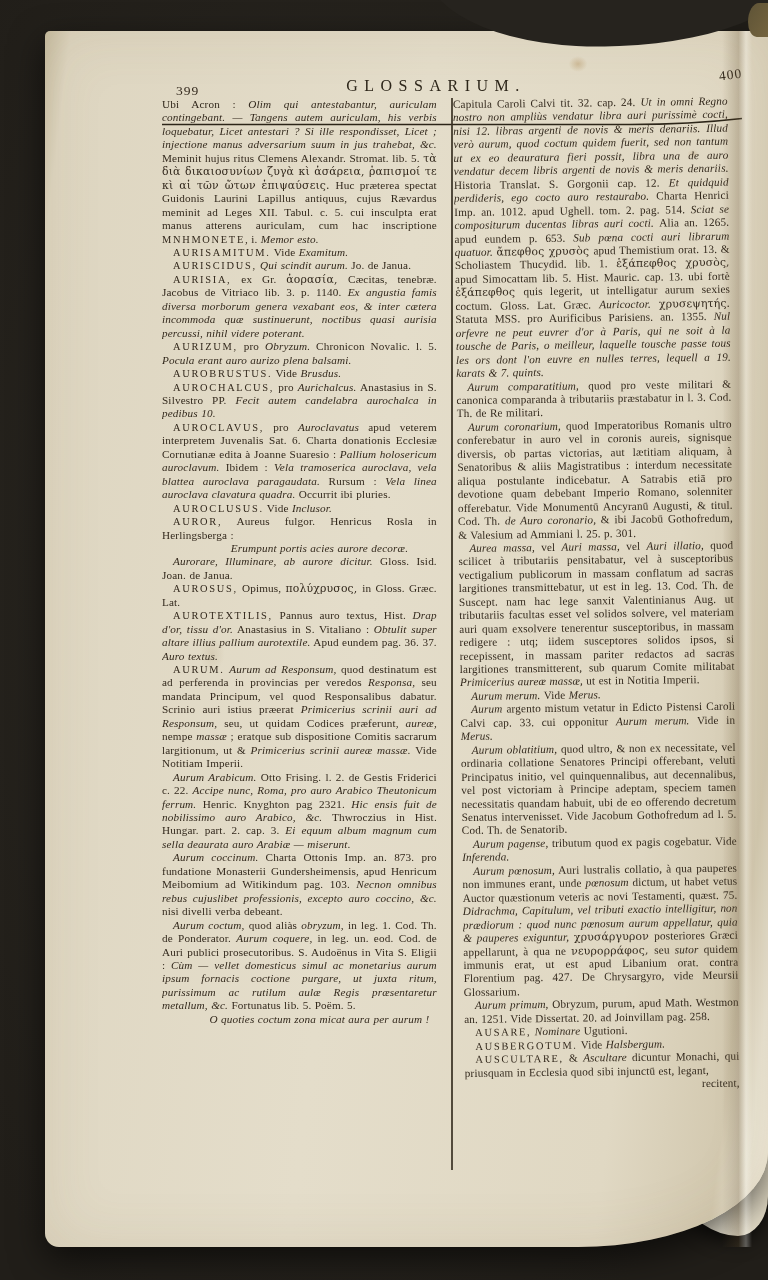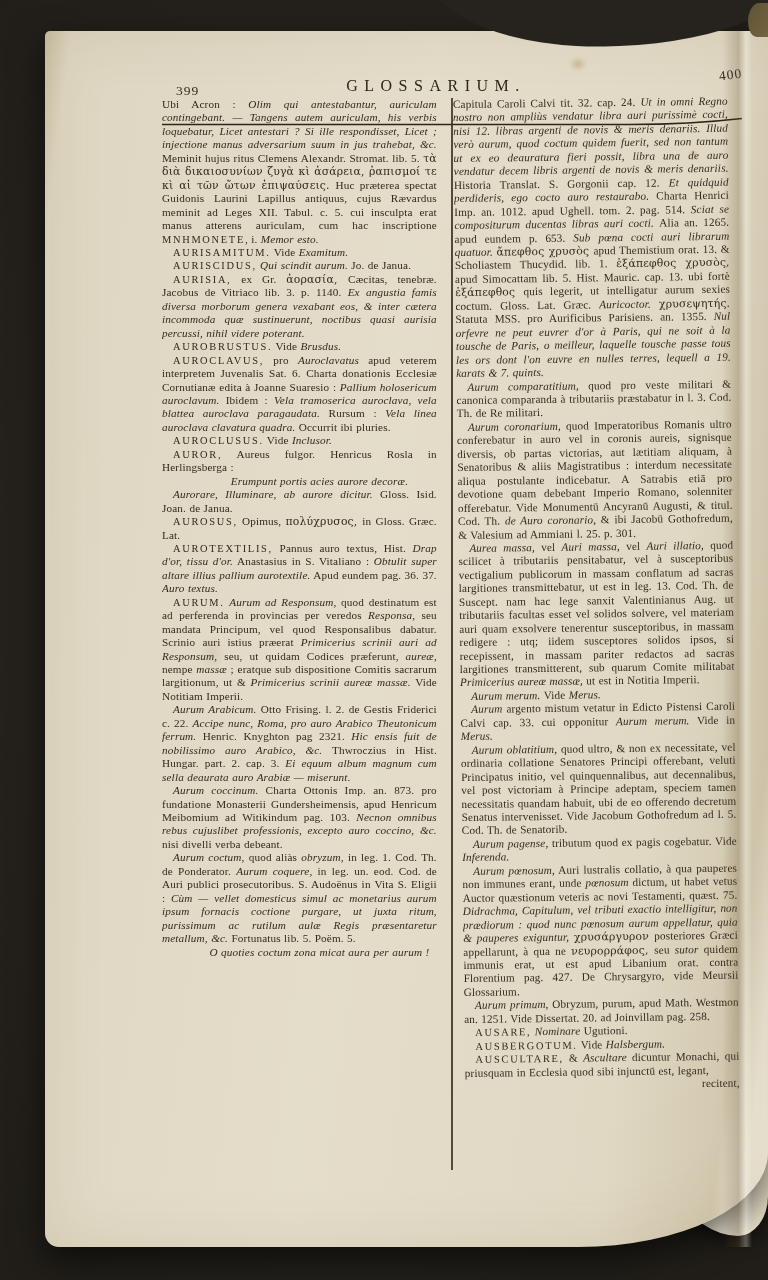--- a/index.html
+++ b/index.html
@@ -84,21 +84,23 @@
     <svg class="head-rule" width="581" height="10" viewBox="0 0 581 10">
       <path d="M0,7.5 L468,7.5 Q528,7.5 580,1.5" fill="none" stroke="#2c2518" stroke-width="1.7"></path>
     </svg>
 
     <div class="textblock">
       <div class="col">
           <p class="para cont"><span class="r">Ubi Acron : </span><span class="i">Olim qui antestabantur, auriculam contingebant. — Tangens autem auriculam, his verbis loquebatur, Licet antestari ? Si ille respondisset, Licet ; injectione manus adversarium suum in jus trahebat, &amp;c. </span><span class="r">Meminit hujus ritus Clemens Alexandr. Stromat. lib. 5. </span><span class="g">τὰ διὰ δικαιοσυνίων ζυγὰ κὶ ἀσάρεια, ῥαπισμοί τε κὶ αἱ τῶν ὤτων ἐπιψαύσεις. </span><span class="r">Huc præterea spectat Guidonis Laurini Lapillus antiquus, cujus Rævardus meminit ad Leges XII. Tabul. c. 5. cui insculpta erat manus atterens auriculam, cum hac inscriptione </span><span class="sc">MNHMONETE</span><span class="r">, i. </span><span class="i">Memor esto.</span></p>
           <p class="para entry"><span class="sc">AURISAMITUM.</span><span class="r"> Vide </span><span class="i">Examitum.</span></p>
           <p class="para entry"><span class="sc">AURISCIDUS,</span><span class="r"> </span><span class="i">Qui scindit aurum.</span><span class="r"> Jo. de Janua.</span></p>
           <p class="para entry"><span class="sc">AURISIA,</span><span class="r"> ex Gr. </span><span class="g">ἀορασία, </span><span class="r">Cæcitas, tenebræ. Jacobus de Vitriaco lib. 3. p. 1140. </span><span class="i">Ex angustia famis diversa morborum genera vexabant eos, &amp; inter cætera incommoda quæ sustinuerunt, noctibus quasi aurisia percussi, nihil videre poterant.</span></p>
+          <p class="para entry"><span class="sc">AURIZUM,</span><span class="r"> pro </span><span class="i">Obryzum.</span><span class="r"> Chronicon Novalic. l. 5. </span><span class="i">Pocula erant auro aurizo plena balsami.</span></p>
           <p class="para entry"><span class="sc">AUROBRUSTUS.</span><span class="r"> Vide </span><span class="i">Brusdus.</span></p>
+          <p class="para entry"><span class="sc">AUROCHALCUS,</span><span class="r"> pro </span><span class="i">Aurichalcus.</span><span class="r"> Anastasius in S. Silvestro PP. </span><span class="i">Fecit autem candelabra aurochalca in pedibus 10.</span></p>
           <p class="para entry"><span class="sc">AUROCLAVUS,</span><span class="r"> pro </span><span class="i">Auroclavatus</span><span class="r"> apud veterem interpretem Juvenalis Sat. 6. Charta donationis Ecclesiæ Cornutianæ edita à Joanne Suaresio : </span><span class="i">Pallium holosericum auroclavum.</span><span class="r"> Ibidem : </span><span class="i">Vela tramoserica auroclava, vela blattea auroclava paragaudata.</span><span class="r"> Rursum : </span><span class="i">Vela linea auroclava clavatura quadra.</span><span class="r"> Occurrit ibi pluries.</span></p>
           <p class="para entry"><span class="sc">AUROCLUSUS.</span><span class="r"> Vide </span><span class="i">Inclusor.</span></p>
           <p class="para entry"><span class="sc">AUROR,</span><span class="r"> Aureus fulgor. Henricus Rosla in Herlingsberga :</span></p>
           <p class="para verse"><span class="i">Erumpunt portis acies aurore decoræ.</span></p>
           <p class="para entry"><span class="i">Aurorare, Illuminare, ab aurore dicitur.</span><span class="r"> Gloss. Isid. Joan. de Janua.</span></p>
           <p class="para entry"><span class="sc">AUROSUS,</span><span class="r"> Opimus, </span><span class="g">πολύχρυσος, </span><span class="r">in Gloss. Græc. Lat.</span></p>
           <p class="para entry"><span class="sc">AUROTEXTILIS,</span><span class="r"> Pannus auro textus, Hist. </span><span class="i">Drap d'or, tissu d'or.</span><span class="r"> Anastasius in S. Vitaliano : </span><span class="i">Obtulit super altare illius pallium aurotextile.</span><span class="r"> Apud eundem pag. 36. 37. </span><span class="i">Auro textus.</span></p>
           <p class="para entry"><span class="sc">AURUM.</span><span class="r"> </span><span class="i">Aurum ad Responsum,</span><span class="r"> quod destinatum est ad perferenda in provincias per veredos </span><span class="i">Responsa,</span><span class="r"> seu mandata Principum, vel quod Responsalibus dabatur. Scrinio auri istius præerat </span><span class="i">Primicerius scrinii auri ad Responsum,</span><span class="r"> seu, ut quidam Codices præferunt, </span><span class="i">aureæ,</span><span class="r"> nempe </span><span class="i">massæ</span><span class="r"> ; eratque sub dispositione Comitis sacrarum largitionum, ut &amp; </span><span class="i">Primicerius scrinii aureæ massæ.</span><span class="r"> Vide Notitiam Imperii.</span></p>
           <p class="para entry"><span class="i">Aurum Arabicum.</span><span class="r"> Otto Frising. l. 2. de Gestis Friderici c. 22. </span><span class="i">Accipe nunc, Roma, pro auro Arabico Theutonicum ferrum.</span><span class="r"> Henric. Knyghton pag 2321. </span><span class="i">Hic ensis fuit de nobilissimo auro Arabico, &amp;c. </span><span class="r">Thwroczius in Hist. Hungar. part. 2. cap. 3. </span><span class="i">Ei equum album magnum cum sella deaurata auro Arabiæ — miserunt.</span></p>
           <p class="para entry"><span class="i">Aurum coccinum.</span><span class="r"> Charta Ottonis Imp. an. 873. pro fundatione Monasterii Gundersheimensis, apud Henricum Meibomium ad Witikindum pag. 103. </span><span class="i">Necnon omnibus rebus cujuslibet professionis, excepto auro coccino, &amp;c. </span><span class="r">nisi divelli verba debeant.</span></p>

